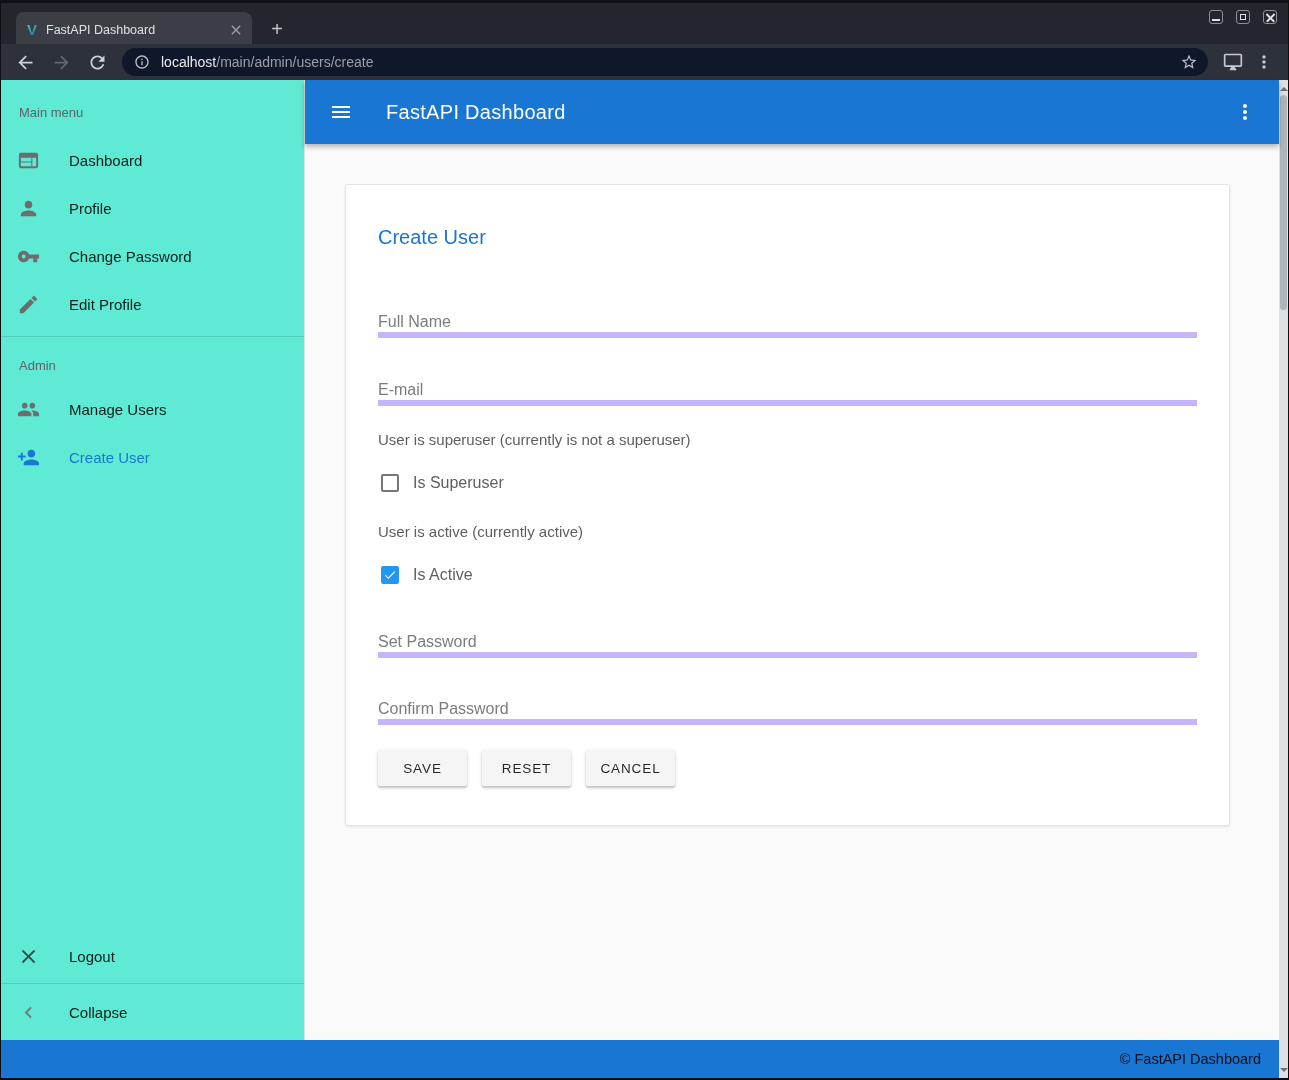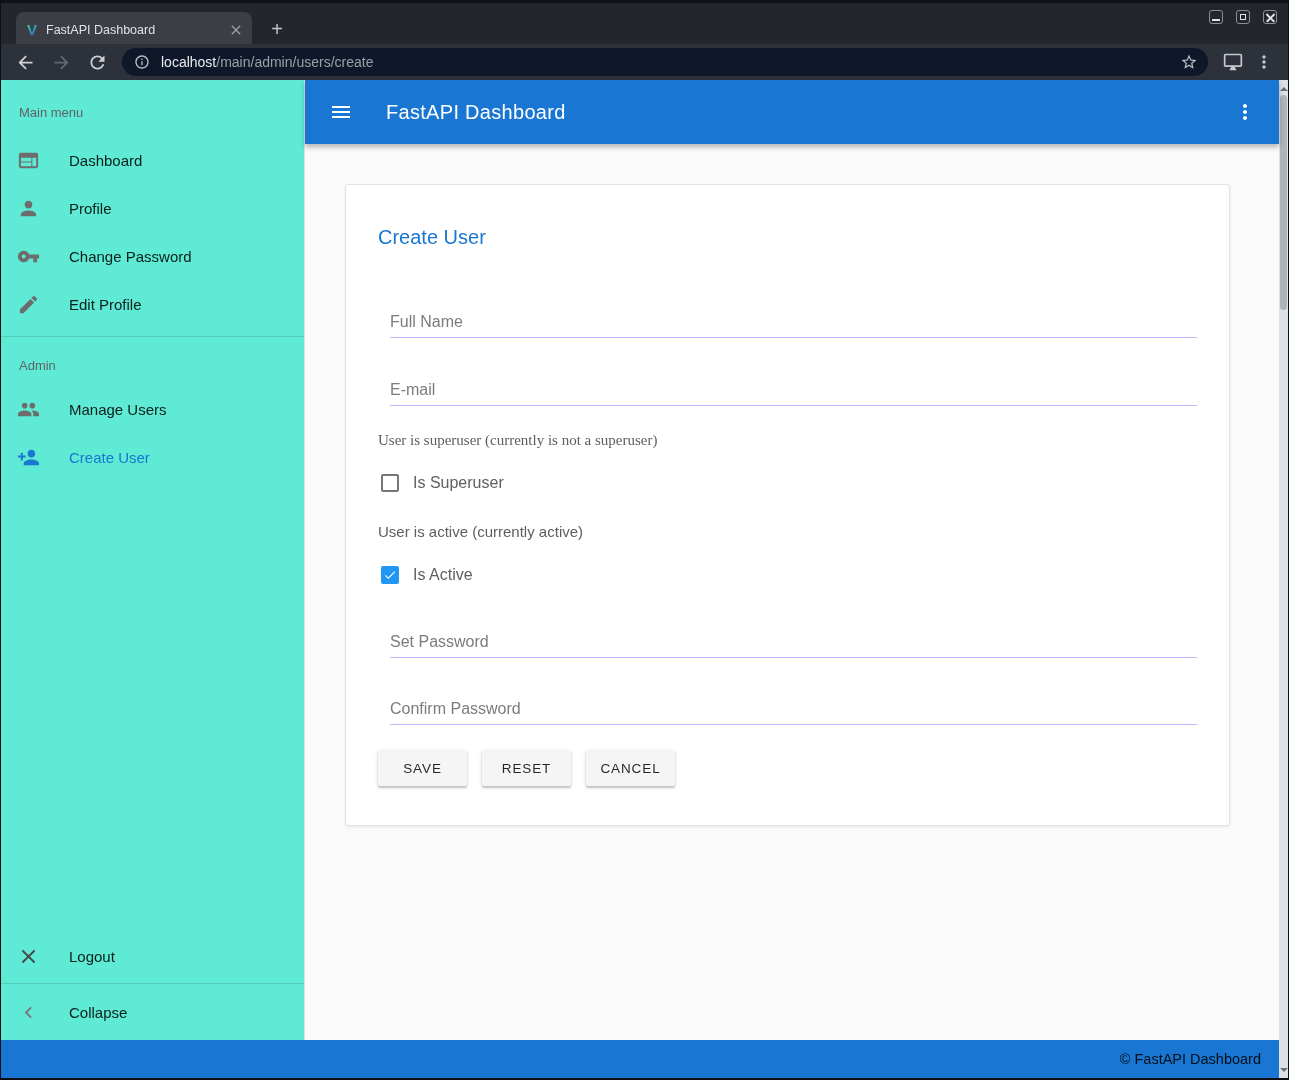--- a/index.html
+++ b/index.html
@@ -66,29 +66,29 @@
             display:flex; align-items:center; padding:0 22px 0 24px; box-shadow:0 3px 5px rgba(0,0,0,.28); z-index:2; }
   .menu-icon { width:24px; height:24px; color:#fff; flex:none; }
   .appbar-title { margin-left:33px; flex:1; font-size:20px; font-weight:500; letter-spacing:.3px; color:#fff; }
   .appbar-kebab { width:24px; height:24px; color:#fff; flex:none; }
 
   
   .content { position:absolute; left:304px; right:9px; top:64px; bottom:38px; overflow:hidden; }
   .card { margin:40px 0 0 40px; width:885px; height:642px; background:#fff; border:1px solid #e3e3e3; border-radius:3px;
           box-shadow:0 1px 3px rgba(0,0,0,.08); padding:38px 32px 0; }
   .card-title { margin:0; font-size:20px; font-weight:500; line-height:28px; color:#1976d2; }
-  .text-field { height:25px; border-bottom:1px solid #c4b5fd;margin-left:12px; }
+  .text-field { height:25px; border-bottom:6px solid #c4b5fd; }
   .tf-1 { margin-top:62px; }
   .tf-2 { margin-top:43px; }
   .tf-3 { margin-top:47px; }
   .tf-4 { margin-top:42px; }
   .tf-input { width:100%; border:none; outline:none; background:transparent; padding:0; font-family:inherit; font-size:16px; color:#333; }
   .tf-input::placeholder { color:#7c7c7c; opacity:1; }
   .hint { font-size:15px; line-height:20px; color:#5e5e5e; }
-  .hint-1 { margin-top:24px;font-family:Liberation Serif, serif; }
+  .hint-1 { margin-top:24px; }
   .hint-2 { margin-top:28px; }
   .check-row { margin-top:22px; display:flex; align-items:center; padding-left:3px; height:22px; }
   .checkbox { width:18px; height:18px; border:2px solid #767676; border-radius:2px; flex:none; display:flex; align-items:center; justify-content:center; cursor:pointer; }
   .checkbox .ic { display:none; width:16px; height:16px; color:#fff; }
   .checkbox.checked { border-color:#2196f3; background:#2196f3; }
   .checkbox.checked .ic { display:block; }
   .check-label { margin-left:14px; font-size:16px; color:#606060; }
   .btn-row { margin-top:25px; display:flex; gap:15px; }
   .btn { min-width:89px; height:36px; padding:0 14px; border:none; border-radius:2px; background:#f5f5f5; cursor:pointer;
          font-family:inherit; font-size:13.5px; font-weight:500; letter-spacing:.9px; color:rgba(0,0,0,.85);

